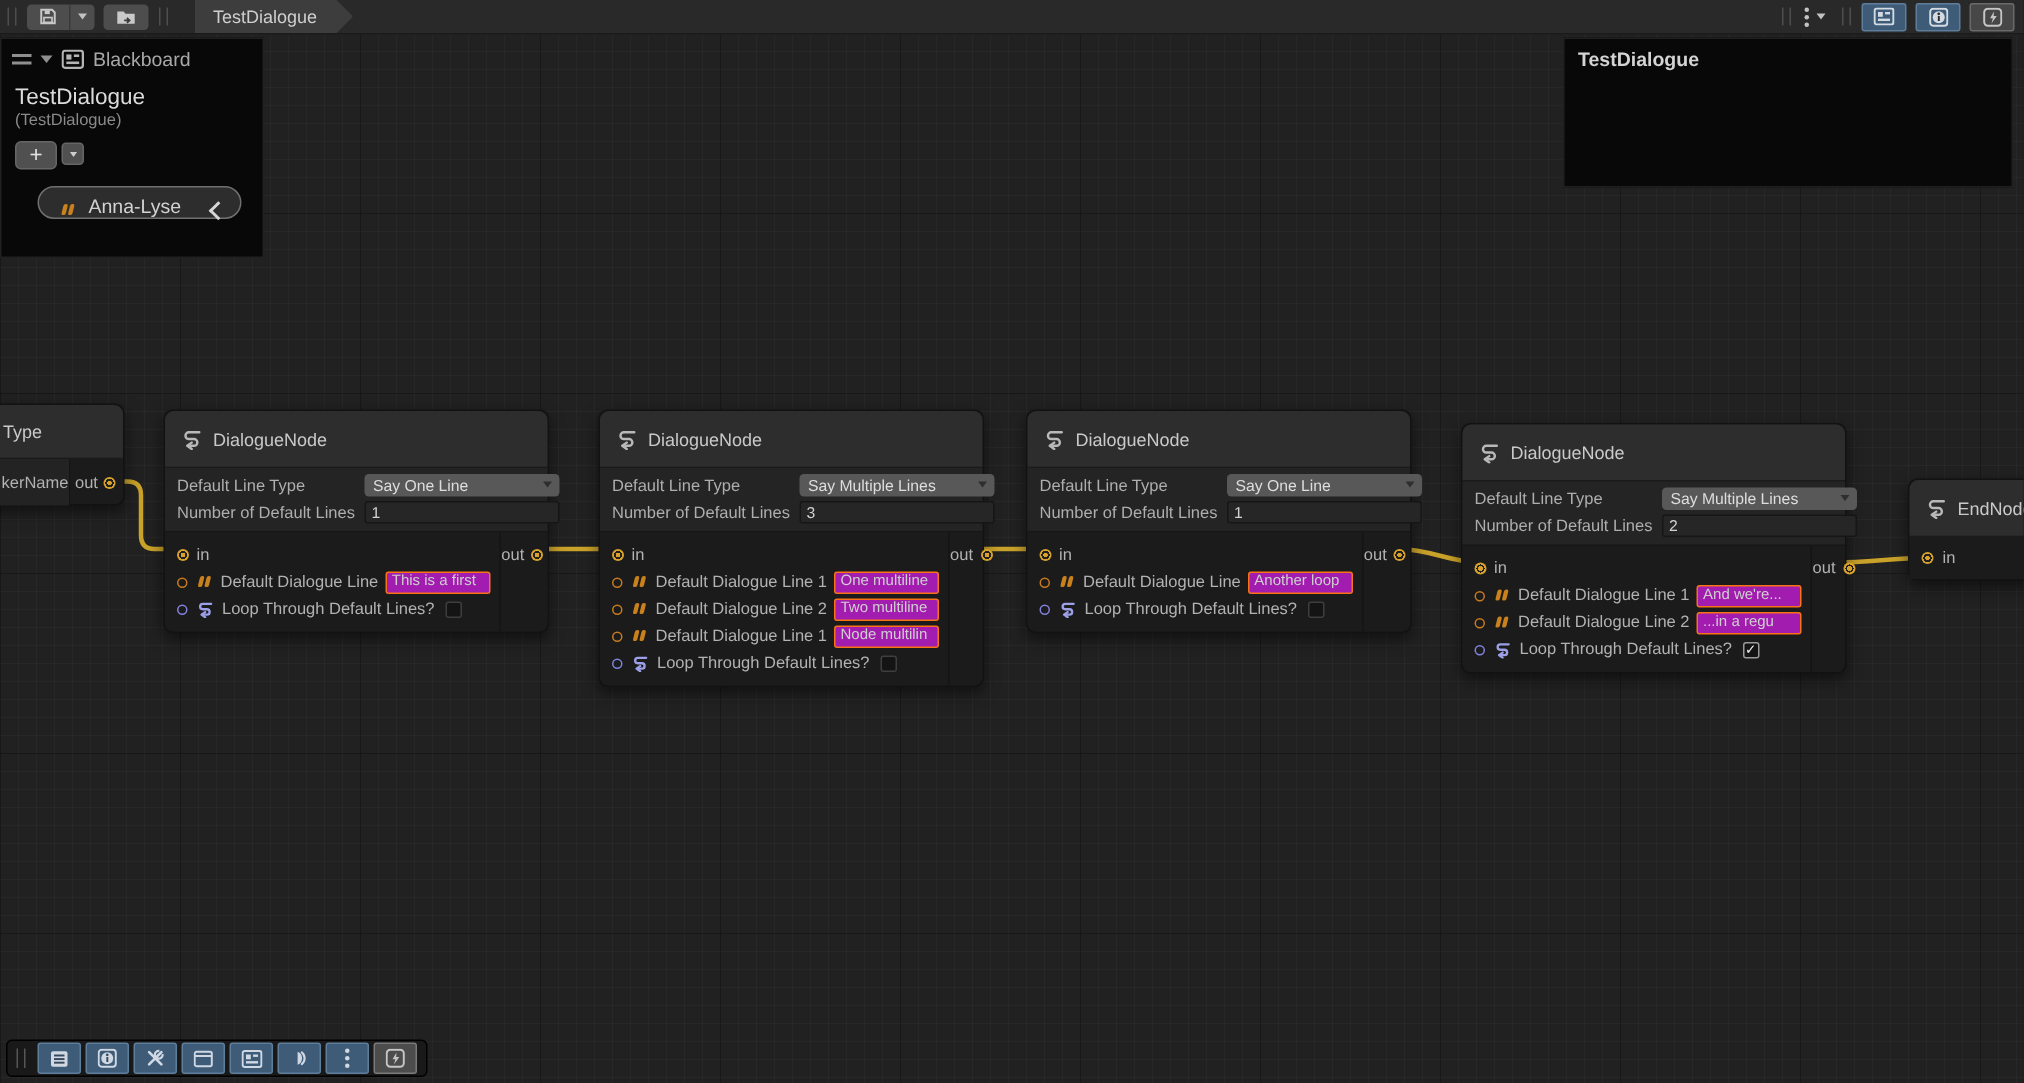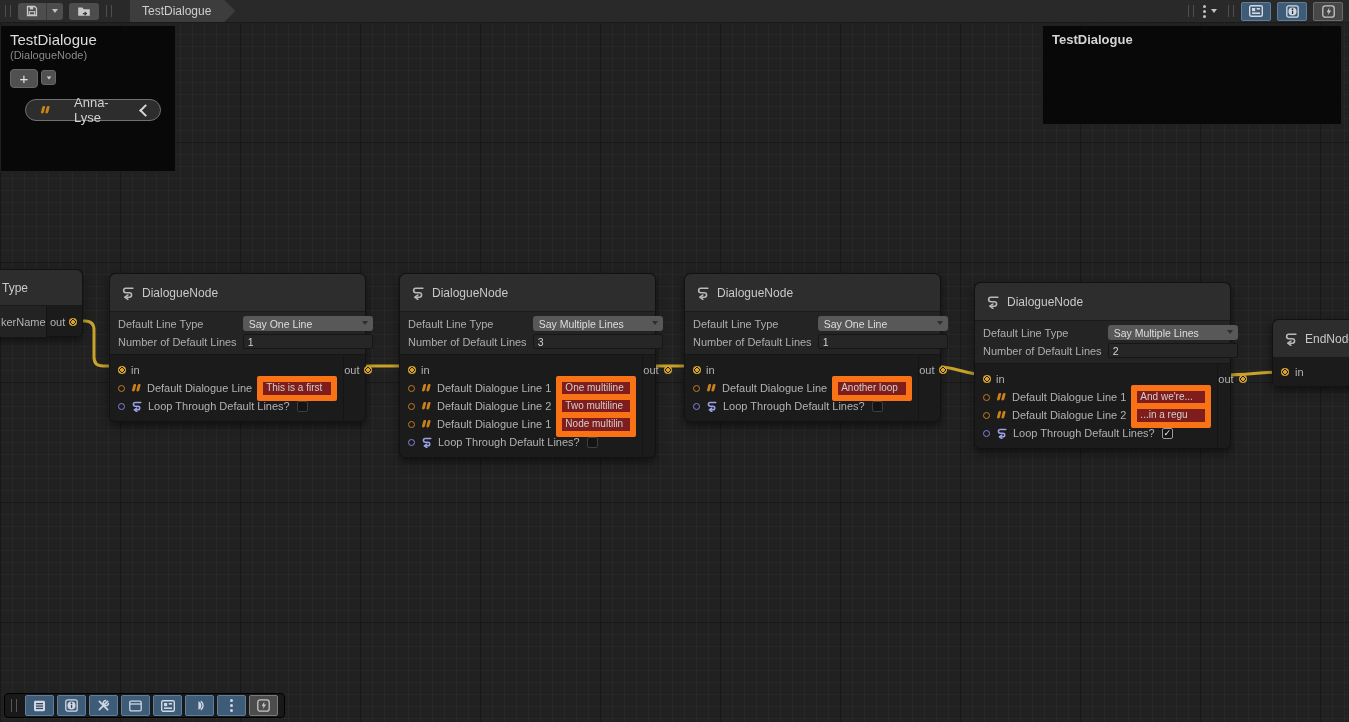--- a/index.html
+++ b/index.html
@@ -44,21 +44,21 @@
   .panel-title{font-size:13px;color:#a8a8a8;}
   .blackboard{left:0;top:25px;width:176px;height:147px;}
   .bb-name{margin:5px 0 0 9px;font-size:15px;color:#dcdcdc;}
   .bb-type{margin:1px 0 0 9px;font-size:11px;color:#8a8a8a;}
   .bb-add-row{display:flex;align-items:flex-start;gap:3px;margin:8px 0 0 9px;}
   .bb-add{width:28px;height:19px;background:#505050;border:1px solid #666;border-radius:4px;color:#e2e2e2;
     font-size:15px;line-height:17px;text-align:center;box-sizing:border-box;}
   .bb-add-dd{width:15px;height:15px;background:#505050;border:1px solid #666;border-radius:3px;display:flex;
     align-items:center;justify-content:center;box-sizing:border-box;margin-top:1px;}
   .bb-pill{margin:11px 0 0 24px;width:136px;height:22px;background:#2d2d2d;border:1px solid #707070;border-radius:12px;
-    display:flex;align-items:center;gap:23px;padding:0 10px 0 13px;box-sizing:border-box;}
+    display:flex;align-items:flex-end;gap:8px;padding:0 10px 0 13px;box-sizing:border-box;}
   .bb-pill-label{font-size:13px;color:#d2d2d2;}
   .chev-left{width:7px;height:7px;border-left:2px solid #d6d6d6;border-bottom:2px solid #d6d6d6;
     transform:rotate(45deg);margin-left:auto;flex:none;}
   .graph-inspector{left:1042px;top:25px;width:300px;height:100px;}
   .gi-name{margin:6px 0 0 9px;font-size:13px;font-weight:bold;color:#d4d4d4;}
   
   .node{position:absolute;background:#1c1c1c;border:1px solid #121212;border-radius:6px;z-index:5;
     box-shadow:0 4px 10px rgba(0,0,0,.5);color:#b4b4b4;box-sizing:border-box;}
   .node-header{height:37px;background:#2d2d2d;border-bottom:1px solid #1a1a1a;border-radius:6px 6px 0 0;
     display:flex;align-items:center;gap:7px;padding:0 10px;}
@@ -75,21 +75,21 @@
   .node-ports{display:flex;background:#1b1b1b;border-radius:0 0 6px 6px;}
   .ports-in{flex:1;padding:8px 6px 8px 8px;display:flex;flex-direction:column;gap:4px;}
   .ports-out{width:40px;border-left:1px solid #141414;padding:8px 5px 0 0;display:flex;gap:5px;
     justify-content:flex-end;align-items:flex-start;box-sizing:border-box;}
   .port-row{height:14px;display:flex;align-items:center;gap:5px;}
   .port{width:8px;height:8px;border-radius:50%;flex:none;box-sizing:border-box;}
   .port.flow{background:radial-gradient(circle,#d7a12b 0 1.6px,#20211f 1.6px 2.7px,#d7a12b 2.7px 4.2px);}
   .port.hollow-str{width:7px;height:7px;border:1.5px solid #c87b1e;background:transparent;}
   .port.hollow-bool{width:7px;height:7px;border:1.5px solid #8183e0;background:transparent;}
   .port-label{font-size:11px;color:#b2b2b2;white-space:nowrap;}
-  .port-field{margin-left:auto;width:62px;height:13px;background:#7f1d1d;border:6px solid #f97316;border-radius:2px;
+  .port-field{margin-left:auto;width:62px;height:13px;background:#a21caf;border:1px solid #f97316;border-radius:2px;
     font-size:10px;color:#cfcfcf;padding:0 3px;line-height:12px;overflow:hidden;white-space:nowrap;flex:none;box-sizing:content-box;}
   .checkbox{width:11px;height:11px;background:#141414;border:1px solid #3e3e3e;border-radius:2px;display:flex;
     align-items:center;justify-content:center;font-size:9px;color:#ececec;box-sizing:border-box;margin-left:2px;}
   .checkbox.checked{border-color:#9a9a9a;}
   #node-d1{left:109px;top:273px;width:257px;}
   #node-d2{left:399px;top:273px;width:257px;}
   #node-d3{left:684px;top:273px;width:257px;}
   #node-d4{left:974px;top:282px;width:257px;}
   #node-end{left:1272px;top:319px;width:150px;border-radius:6px 0 0 6px;}
   #node-end .node-header{border-radius:6px 0 0 0;}
@@ -185,22 +185,35 @@
     <span class="icon">
       <svg width="13" height="13" viewBox="0 0 13 13">
           <rect x="0.8" y="0.8" width="11.4" height="11.4" rx="2.5" fill="none" stroke="#c6c6c6" stroke-width="1.3"></rect>
           <path d="M7.3 2.6 L4.7 7.2 h1.9 L5.6 10.6 L9.2 5.6 H7.1 Z" fill="#c6c6c6"></path>
         </svg>
     </span>
   </div>
 </div>
 
 <div class="panel blackboard">
+  <div class="panel-header">
+    <span class="drag-handle"></span>
+    <span class="foldout"></span>
+    <span class="icon">
+      <svg width="15" height="13" viewBox="0 0 14 12">
+          <rect x="0.7" y="0.7" width="12.6" height="10.6" rx="1.5" fill="none" stroke="#b5b5b5" stroke-width="1.4"></rect>
+          <rect x="3" y="3" width="3.2" height="3.2" fill="#b5b5b5"></rect>
+          <rect x="7.7" y="3" width="3.3" height="1.6" fill="#b5b5b5"></rect>
+          <rect x="3" y="7.4" width="8" height="1.6" fill="#b5b5b5"></rect>
+        </svg>
+    </span>
+    <span class="panel-title">Blackboard</span>
+  </div>
   <div class="bb-name">TestDialogue</div>
-  <div class="bb-type">(DialogueNode)</div>
+  <div class="bb-type">(TestDialogue)</div>
   <div class="bb-add-row">
     <div class="bb-add">+</div>
     <div class="bb-add-dd">
         <span class="caret" style="border-top-color:#cfcfcf;transform:scale(.8);"></span>
       </div>
   </div>
   <div class="bb-pill">
     <span class="icon">
       <svg width="12" height="10" viewBox="0 0 12 10">
           <g fill="#c8811c" transform="skewX(-14) translate(2.2,0)">

